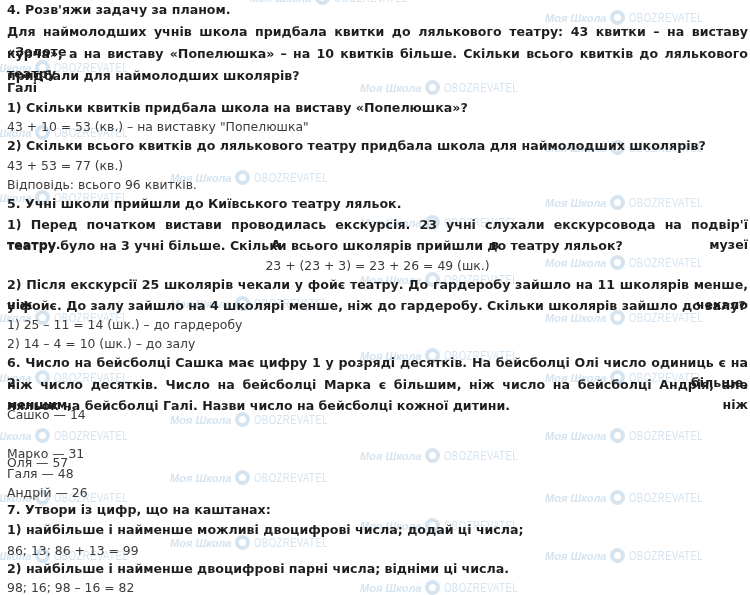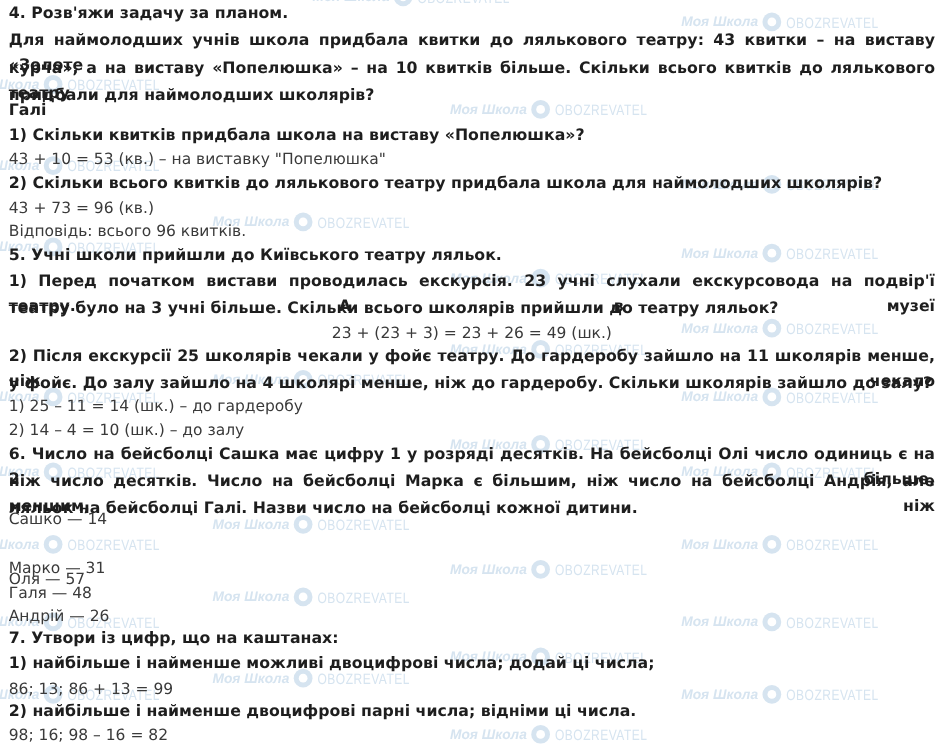--- a/index.html
+++ b/index.html
@@ -191,21 +191,21 @@
 <div class="content">
 
   <div class="line b" style="top:0px;">4. Розв'яжи задачу за планом.</div>
   <div class="line b just" style="top:22px;">Для наймолодших учнів школа придбала квитки до лялькового театру: 43 квитки – на виставу «Золоте</div>
   <div class="line b just" style="top:44px;">курча», а на виставу «Попелюшка» – на 10 квитків більше. Скільки всього квитків до лялькового театру</div>
   <div class="line b" style="top:66px;">придбали для наймолодших школярів?</div>
   <div class="line b" style="top:78px;">Галі</div>
   <div class="line b" style="top:98px;">1) Скільки квитків придбала школа на виставу «Попелюшка»?</div>
   <div class="line r" style="top:117px;">43 + 10 = 53 (кв.) – на виставку "Попелюшка"</div>
   <div class="line b" style="top:136px;">2) Скільки всього квитків до лялькового театру придбала школа для наймолодших школярів?</div>
-  <div class="line r" style="top:156px;">43 + 73 = 96 (кв.)</div>
+  <div class="line r" style="top:156px;">43 + 53 = 77 (кв.)</div>
   <div class="line r" style="top:175px;">Відповідь: всього 96 квитків.</div>
 
   <div class="line b" style="top:194px;">5. Учні школи прийшли до Київського театру ляльок.</div>
   <div class="line b just" style="top:215px;">1) Перед початком вистави проводилась екскурсія. 23 учні слухали екскурсовода на подвір'ї театру. А в музеї</div>
   <div class="line b" style="top:236px;">театру було на 3 учні більше. Скільки всього школярів прийшли до театру ляльок?</div>
   <div class="line r" style="top:256px;text-align:center;">23 + (23 + 3) = 23 + 26 = 49 (шк.)</div>
   <div class="line b just" style="top:275px;">2) Після екскурсії 25 школярів чекали у фойє театру. До гардеробу зайшло на 11 школярів менше, ніж чекало</div>
   <div class="line b" style="top:296px;">у фойє. До залу зайшло на 4 школярі менше, ніж до гардеробу. Скільки школярів зайшло до залу?</div>
   <div class="line r" style="top:315px;">1) 25 – 11 = 14 (шк.) – до гардеробу</div>
   <div class="line r" style="top:334px;">2) 14 – 4 = 10 (шк.) – до залу</div>

